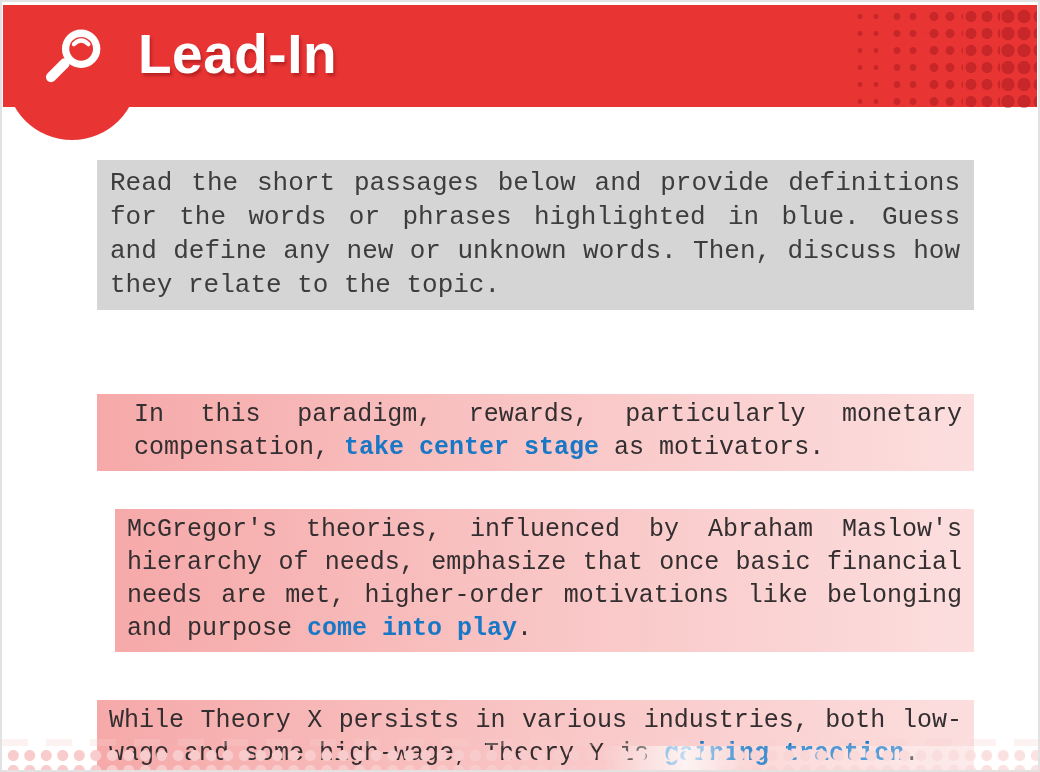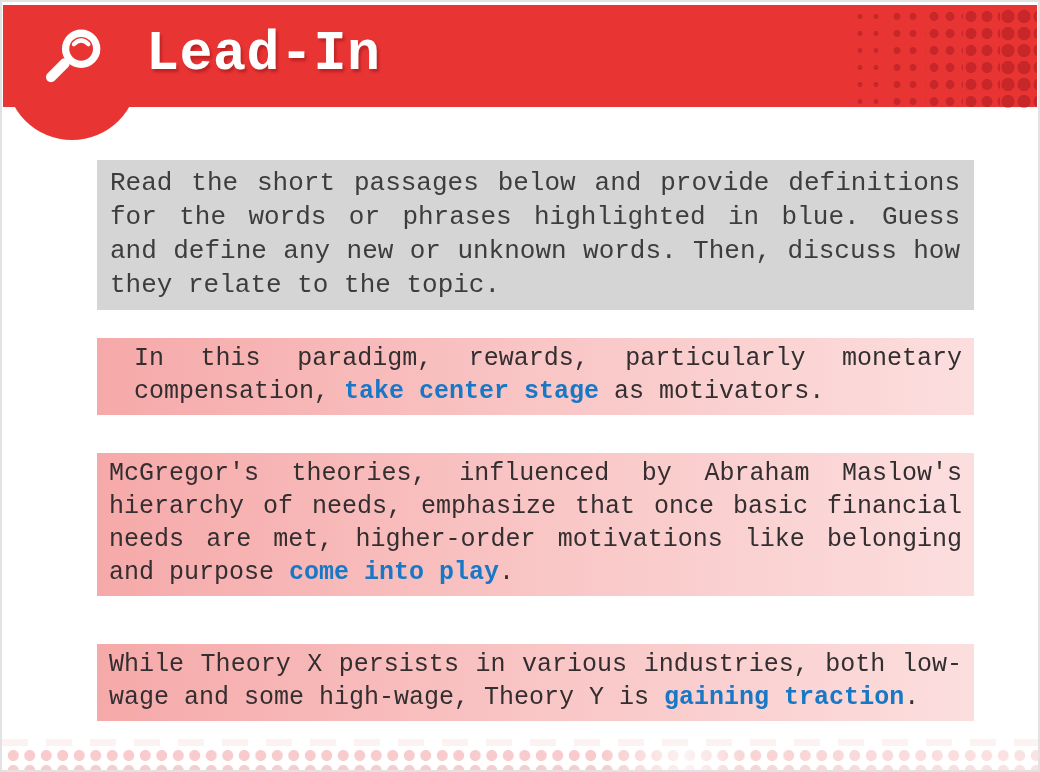--- a/index.html
+++ b/index.html
@@ -33,22 +33,22 @@
   .dot-strip.s3{background-image:radial-gradient(circle,var(--dot_red,rgba(150,20,26,.4)) 4.2px,transparent 4.8px);background-size:16px 17px;}
   .dot-strip.s4{background-image:radial-gradient(circle,var(--dot_red,rgba(150,20,26,.4)) 5.2px,transparent 5.8px);background-size:16px 17px;}
   .dot-strip.s5{background-image:radial-gradient(circle,var(--dot_red,rgba(150,20,26,.4)) 6.3px,transparent 6.9px);background-size:16px 17px;}
 
   .banner-inner{
     position:absolute;left:38px;top:14px;height:76px;
     display:flex;align-items:center;gap:26px;z-index:2;
   }
   .magnifier{width:64px;height:64px;margin-top:6px;}
   .page-title{
-    margin:16px;
-    font-family:Liberation Mono, monospace;
+    margin:8px;
+    font-family:Liberation Sans, sans-serif;
     font-weight:bold;
     font-size:55px;
     letter-spacing:0.5px;
     color:var(--title_white,#fff);
     text-shadow:2px 3px 3px rgba(100,0,0,.35);
     line-height:1;
   }
 
   
   .content{position:absolute;left:95px;top:158px;width:877px;font-family:Liberation Mono, monospace;}
@@ -63,22 +63,22 @@
   }
   .passage{
     box-sizing:border-box;
     background:linear-gradient(90deg,var(--passage_pink_start,#f6a9a9) 0%,#f9c4c4 48%,var(--passage_pink_end,#fcdede) 100%);
     color:var(--passage_text,#332e30);
     font-size:25px;line-height:33px;
     padding:4px 12px 7px 12px;
     text-align:justify;
   }
   .passage .hl{color:var(--highlight_blue,#1878c6);font-weight:bold;}
-  .p1{margin-top:28px;padding-left:37px;}
-  .p2{margin-top:38px;}
+  .p1{margin-top:84px;padding-left:37px;}
+  .p2{margin-top:38px;margin-left:18px;}
   .p3{margin-top:48px;}
 
   
   .bottom-waves{
     position:absolute;left:0;right:0;bottom:24px;height:7px;
     background-image:repeating-linear-gradient(90deg,rgba(248,208,208,.55) 0 26px,rgba(248,208,208,0) 26px 44px);
     opacity:.5;
   }
   .bottom-dots{
     position:absolute;left:0;right:0;bottom:0;height:24px;

